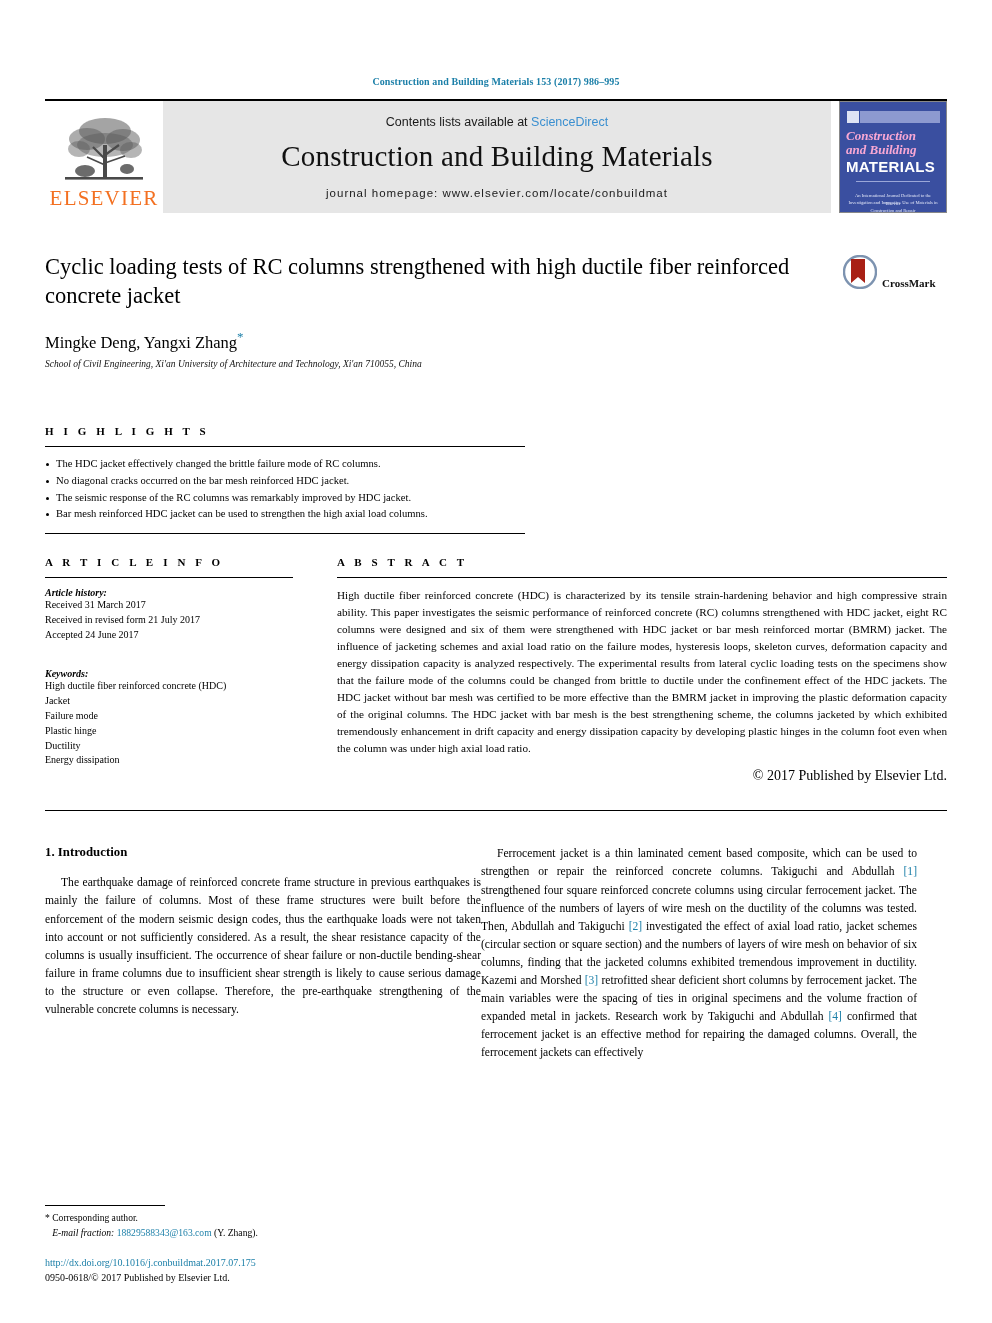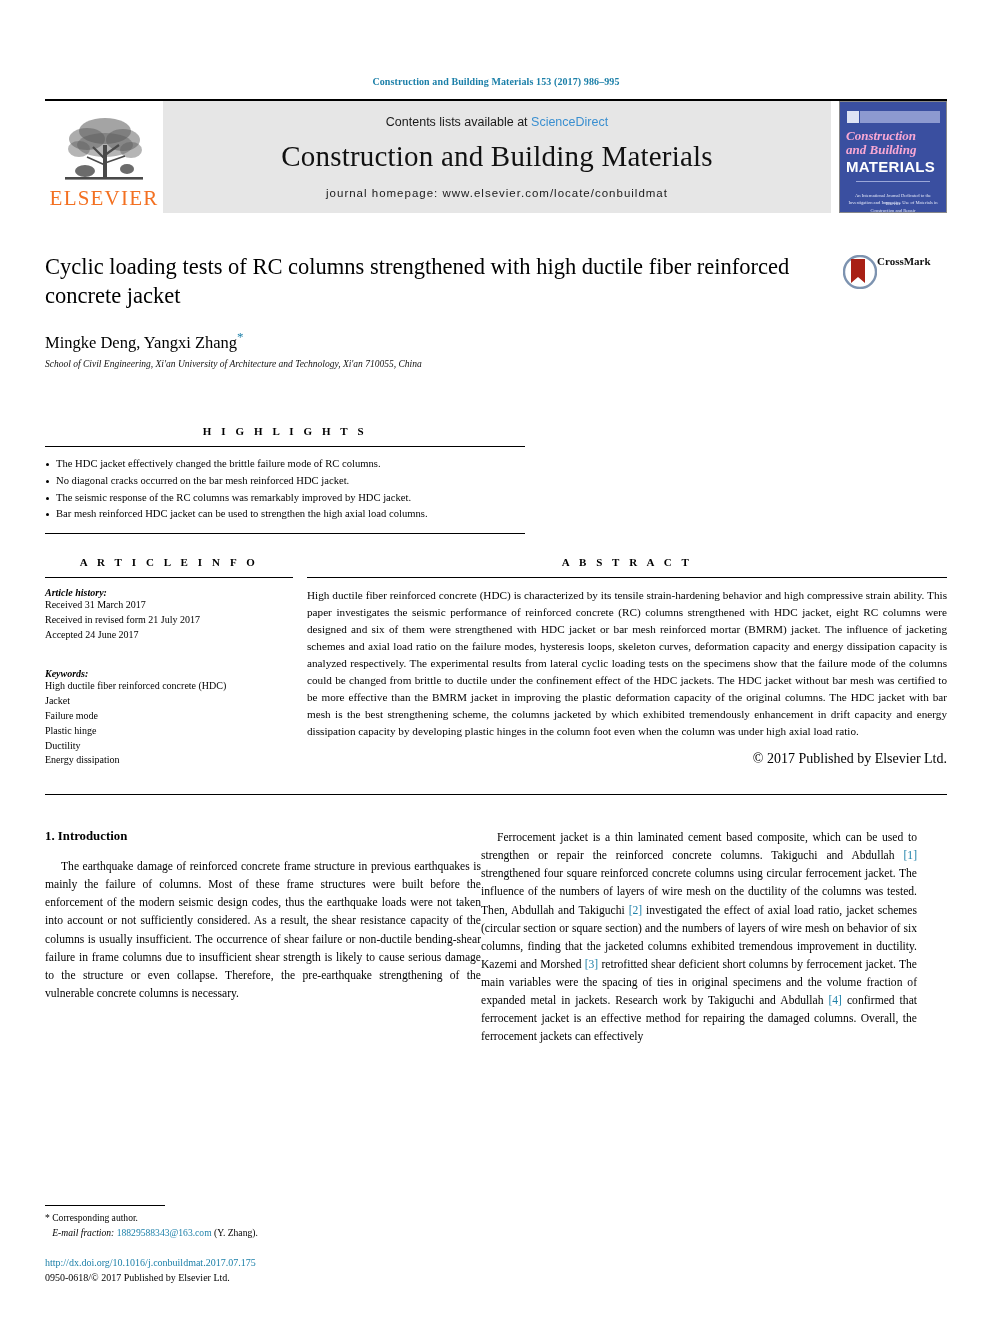--- a/index.html
+++ b/index.html
@@ -153,36 +153,36 @@
     font-style: italic;
     font-size: 9.5px;
     margin-top: 7px;
     color: #111;
   }
   .crossmark {
     position: absolute;
     right: 0; top: 2px;
     width: 104px;
     display: flex;
-    align-items: flex-start;
+    align-items: flex-end;
+    gap: 5px;
   }
   .crossmark-label {
     font-family: "Liberation Serif", serif;
     font-weight: bold;
     font-size: 11px;
     color: #111;
   }
 
   
   .section-head {
     font-family: "Liberation Serif", serif;
     font-weight: bold;
     font-size: 11px;
     letter-spacing: 3.6px;
-    text-align: center;
   }
   .highlights { margin-top: 56px; width: 480px; }
   .hl-rule-top { border-top: 1px solid #000; margin-top: 9px; }
   .hl-list { list-style: none; margin: 9px 0 0 0; padding: 0; }
   .hl-list li {
     font-family: "Liberation Serif", serif;
     font-size: 10.6px;
     line-height: 1.58;
     padding-left: 11px;
     position: relative;
@@ -194,21 +194,21 @@
     width: 3.2px; height: 3.2px;
     background: #000;
     border-radius: 50%;
   }
   .hl-rule-bottom { border-top: 1px solid #000; margin-top: 10px; }
 
   
   .info-abstract {
     display: flex;
     margin-top: 22px;
-    gap: 14px;
+    gap: 44px;
   }
   .col-info { width: 248px; flex: 0 0 248px; }
   .col-abstract { flex: 1 1 auto; }
   .thin-rule { border-top: 1px solid #000; margin-top: 9px; }
   .ai-body { margin-top: 9px; }
   .ai-label {
     font-family: "Liberation Serif", serif;
     font-style: italic;
     font-weight: bold;
     font-size: 10px;

